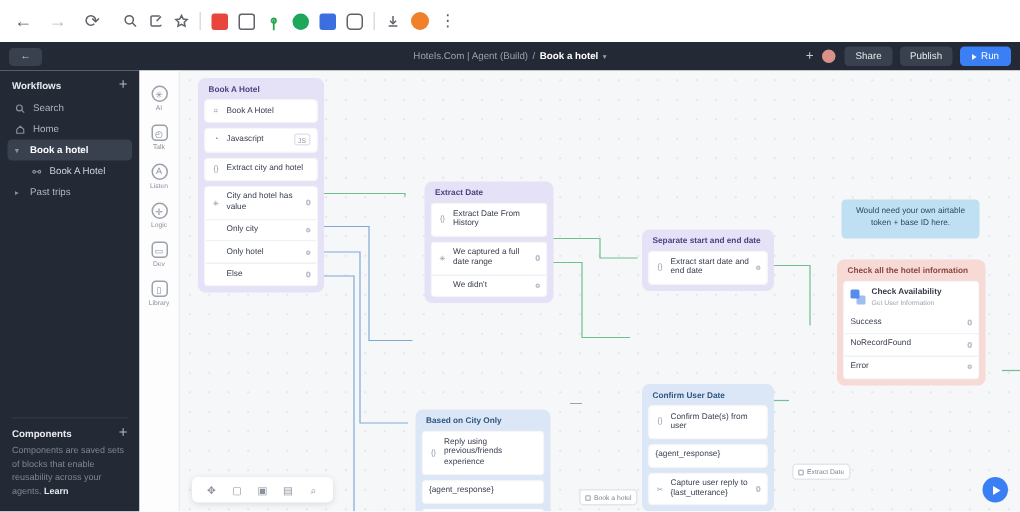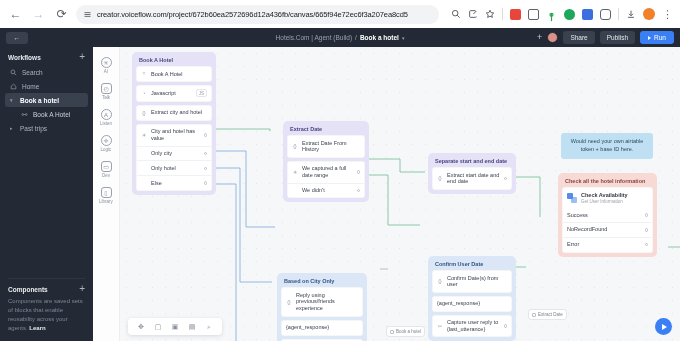--- a/index.html
+++ b/index.html
@@ -230,28 +230,20 @@
 </style>
 </head>
 <body>
 
 <div class="app">
 
   <div class="browser-bar">
     <div class="nav-btn">←</div>
     <div class="nav-btn disabled">→</div>
     <div class="nav-btn">⟳</div>
-    <div class="omnibox">
-      <svg class="site-icon" viewBox="0 0 12 12" fill="none" stroke="#5f6368" stroke-width="1.2">
-        <line x1="2" y1="3.5" x2="10" y2="3.5"></line>
-          <line x1="2" y1="6" x2="10" y2="6"></line>
-          <line x1="2" y1="8.5" x2="10" y2="8.5"></line>
-      </svg>
-      <div class="url">creator.voiceflow.com/project/672b60ea2572696d12a436fb/canvas/665f94e72ec6f3a207ea8cd5</div>
-    </div>
     <div class="omni-right">
       <svg class="omni-ic" viewBox="0 0 12 12" fill="none" stroke="#5f6368" stroke-width="1.2">
         <circle cx="5" cy="5" r="3.3"></circle>
           <line x1="7.4" y1="7.4" x2="10.4" y2="10.4"></line>
       </svg>
       <svg class="omni-ic" viewBox="0 0 12 12" fill="none" stroke="#5f6368" stroke-width="1.2">
         <path d="M9 2H3a1 1 0 0 0-1 1v6a1 1 0 0 0 1 1h6a1 1 0 0 0 1-1"></path>
           <path d="M6.5 6 10 2.4"></path>
       </svg>
       <svg class="omni-ic" viewBox="0 0 12 12" fill="none" stroke="#5f6368" stroke-width="1.2">

